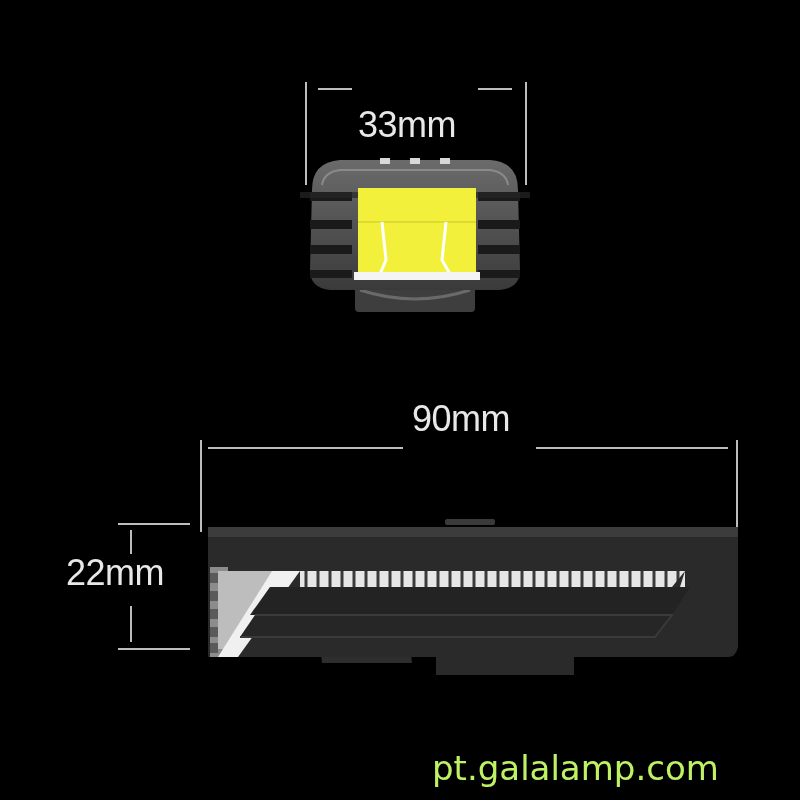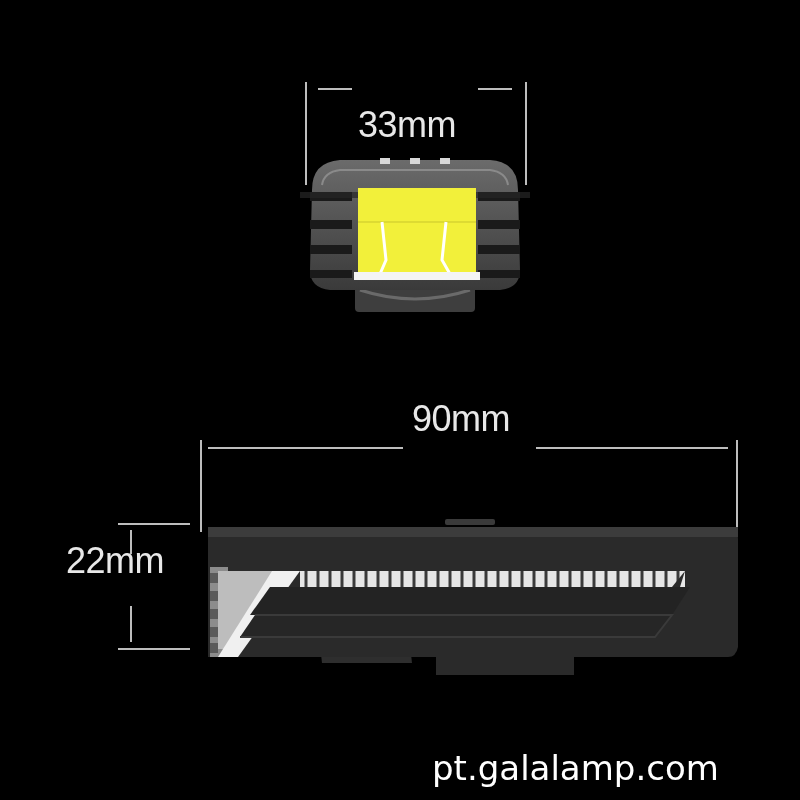--- a/index.html
+++ b/index.html
@@ -1,21 +1,21 @@
 <!DOCTYPE html>
 <html><head>
 <meta charset="utf-8">
 <style>
   html, body { margin: 0; padding: 0; background: #000; }
   body { width: 800px; height: 800px; position: relative; overflow: hidden; font-family: "Liberation Sans", sans-serif; }
   .abs { position: absolute; }
   .dim-text { color: #e8e8e8; font-size: 36px; font-weight: 400; letter-spacing: -0.5px; }
   .line-h { height: 2px; background: #bdbdbd; }
   .line-v { width: 2px; background: #bdbdbd; }
-  .watermark { color: #ffffff; font-family: "DejaVu Sans", sans-serif; font-size: 34px; }
+  .watermark { color: #bef264; font-family: "DejaVu Sans", sans-serif; font-size: 34px; }
 </style>
 </head>
 <body>
 
 <div>
 
   <div class="abs line-v" style="left:305px; top:82px; height:103px;"></div>
   <div class="abs line-v" style="left:525px; top:82px; height:103px;"></div>
   <div class="abs line-h" style="left:318px; top:88px; width:34px;"></div>
   <div class="abs line-h" style="left:478px; top:88px; width:34px;"></div>
@@ -65,21 +65,21 @@
   <div class="abs line-v" style="left:200px; top:440px; height:92px;"></div>
   <div class="abs line-v" style="left:736px; top:440px; height:92px;"></div>
   <div class="abs line-h" style="left:208px; top:447px; width:195px;"></div>
   <div class="abs line-h" style="left:536px; top:447px; width:192px;"></div>
   <div class="abs dim-text" style="left:412px; top:398px;">90mm</div>
 
   <div class="abs line-h" style="left:118px; top:523px; width:72px;"></div>
   <div class="abs line-h" style="left:118px; top:648px; width:72px;"></div>
   <div class="abs line-v" style="left:130px; top:530px; height:24px;"></div>
   <div class="abs line-v" style="left:130px; top:606px; height:36px;"></div>
-  <div class="abs dim-text" style="left:66px; top:540px;">22mm</div>
+  <div class="abs dim-text" style="left:66px; top:552px;">22mm</div>
 
   <svg class="abs" style="left:200px; top:515px;" width="550" height="170" viewBox="0 0 550 170">
 
     <rect x="245" y="4" width="50" height="6" rx="2" fill="#3a3a3a"></rect>
 
     <path d="M120 130 L210 130 L212 148 L122 148 Z" fill="#2e2e2e"></path>
     <rect x="236" y="130" width="138" height="30" fill="#2a2a2a"></rect>
     <rect x="246" y="130" width="118" height="12" fill="#222"></rect>
 
     <path d="M8 12 L530 12 Q538 14 538 24 L538 132 Q536 142 528 142 L8 142 Z" fill="#2a2a2a"></path>

